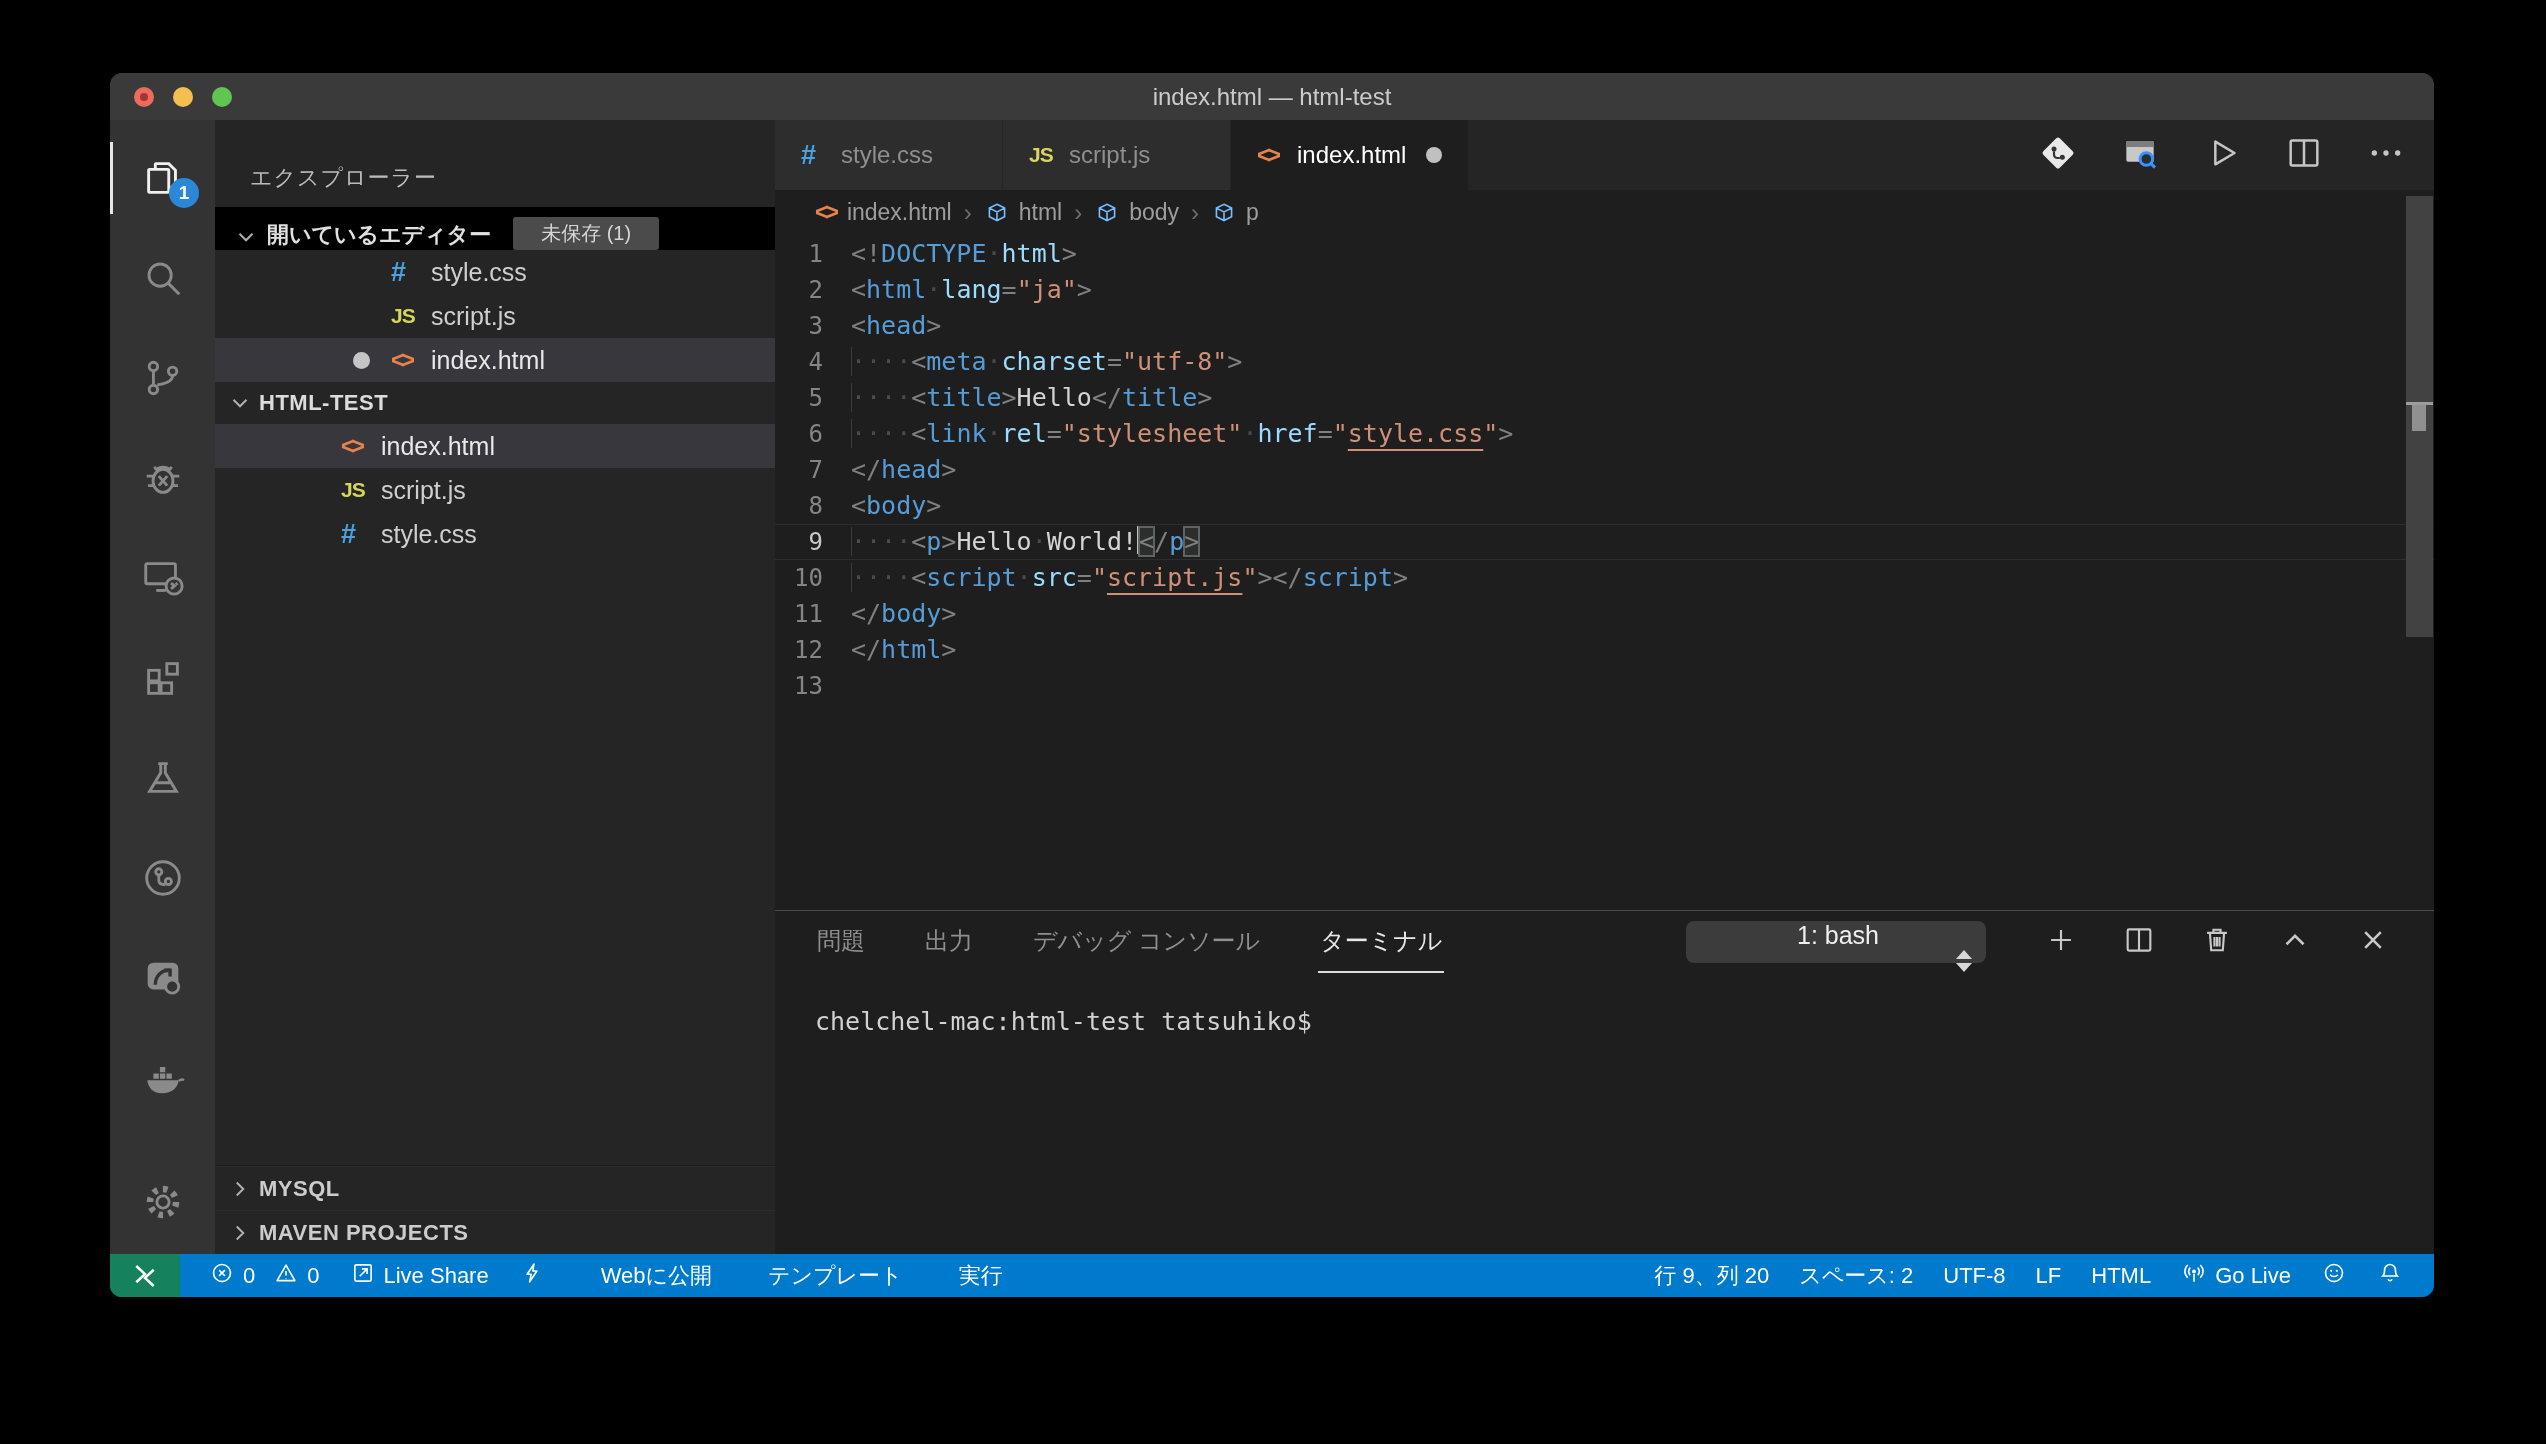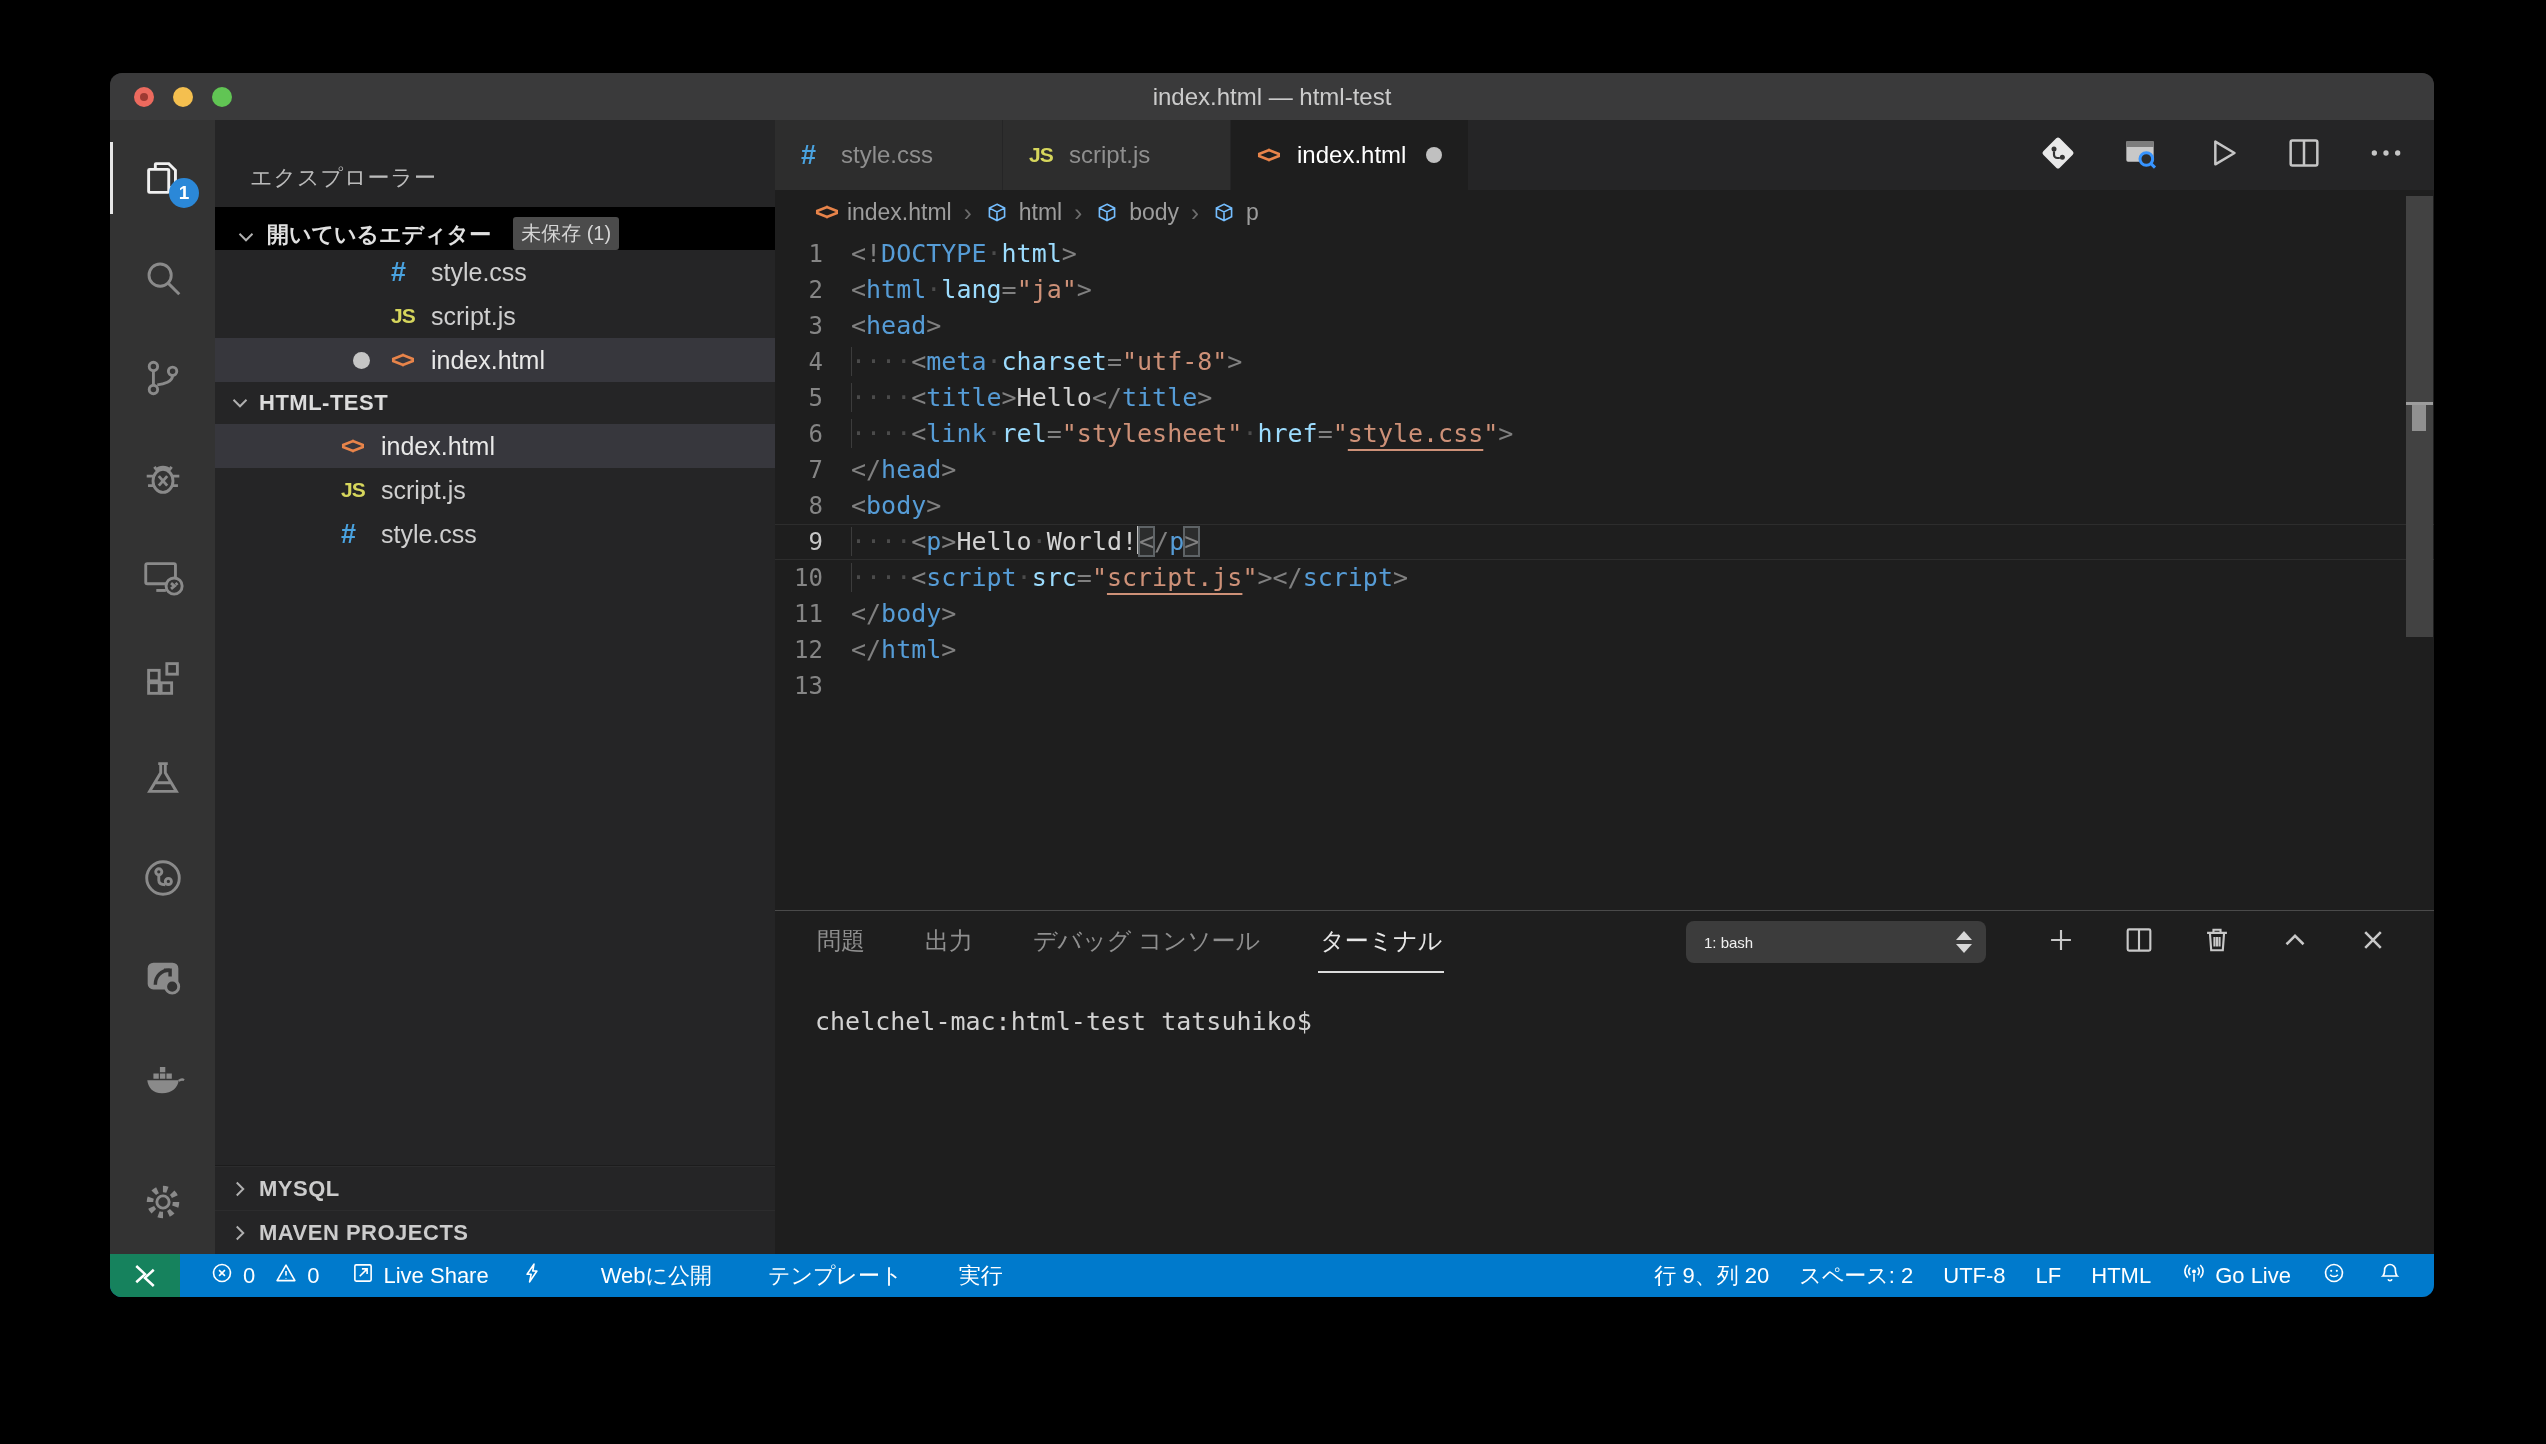--- a/index.html
+++ b/index.html
@@ -35,21 +35,21 @@
   .ab-item.active::before { content:""; position:absolute; left:0; top:14px; bottom:14px; width:3px; background:#e7e7e7; }
   .ab-badge { position:absolute; right:16px; bottom:20px; min-width:30px; height:30px; border-radius:15px;
     background:#2b88d8; color:#fff; font-size:19px; font-weight:bold; display:flex; align-items:center; justify-content:center; }
   .ab-gear { position:absolute; bottom:2px; left:0; width:105px; }
 
   
   .sidebar { width:560px; background:#252526; flex:none; position:relative; color:#cccccc; overflow:hidden; }
   .sb-title { padding:26px 0 0 35px; font-size:22px; color:#bbbbbb; letter-spacing:1px; height:70px;margin-top:17px; }
   .sec-head { height:43px; display:flex; align-items:flex-end; background:#000000; padding-left:18px; gap:8px; }
   .sec-head .lbl { font-weight:bold; font-size:22px; color:#e0e0e0; }
-  .badge { margin-left:14px; background:#4b4b4b; color:#d6d6d6; font-size:20px; padding:3px 8px; border-radius:3px; }
+  .badge { margin-left:14px; background:#4b4b4b; color:#d6d6d6; font-size:20px; padding:3px 28px; border-radius:3px; }
   .chev { width:26px; height:26px; color:#b0b0b0; flex:none; }
   .row { height:44px; display:flex; align-items:center; font-size:25px; color:#cfcfcf; }
   .row.sel { background:#37373d; color:#e8e8e8; }
   .oe-row { padding-left:138px; }
   .oe-dot { width:38px; flex:none; display:flex; align-items:center; }
   .oe-dot i { width:17px; height:17px; border-radius:50%; background:#c5c5c5; display:none; }
   .oe-row.dirty .oe-dot i { display:block; }
   .fold-head { height:42px; display:flex; align-items:center; padding-left:12px; gap:6px; }
   .fold-head .lbl { font-weight:bold; font-size:22px; color:#dcdcdc; letter-spacing:.5px; }
   .f-row { padding-left:126px; }
@@ -96,21 +96,21 @@
   .scroll-rect { position:absolute; top:209px; left:6px; width:14px; height:26px; background:#909090; }
 
   
   .panel { height:344px; flex:none; border-top:1px solid #4a4a4a; position:relative; display:flex; flex-direction:column; }
   .panel-tabs { height:62px; display:flex; align-items:flex-end; padding-left:40px; gap:56px; flex:none; }
   .panel-tab { font-size:24px; color:#8f8f8f; padding:0 2px 14px; border-bottom:2px solid transparent; }
   .panel-tab.active { color:#e7e7e7; border-bottom-color:#dcdcdc; }
   .panel-actions { position:absolute; right:44px; top:10px; display:flex; align-items:center; gap:44px; color:#c8c8c8; }
   .panel-actions svg { width:34px; height:34px; }
   .term-select { width:300px; height:42px; background:#3c3c3c; border-radius:8px; display:flex; align-items:center;
-    padding:0 14px 0 18px; font-size:15px; color:#f0f0f0; margin-right:14px; }
+    padding:0 14px 0 18px; font-size:25px; color:#f0f0f0; margin-right:14px;flex-direction:column; }
   .ts-arrows { margin-left:auto; display:flex; flex-direction:column; gap:4px; }
   .ts-arrows i { width:0; height:0; border-left:8px solid transparent; border-right:8px solid transparent; display:block; }
   .ts-arrows i.up { border-bottom:9px solid #d8d8d8; }
   .ts-arrows i.dn { border-top:9px solid #d8d8d8; }
   .term-body { padding:34px 0 0 40px; font-family:"DejaVu Sans Mono",monospace; font-size:25px; color:#d2d2d2; }
 
   
   .statusbar { height:43px; background:#007acc; flex:none; display:flex; align-items:center; color:#fff; font-size:22px; }
   .sb-remote { width:70px; height:100%; background:#16825d; display:flex; align-items:center; justify-content:center; flex:none; }
   .sb-remote svg { width:30px; height:30px; }

